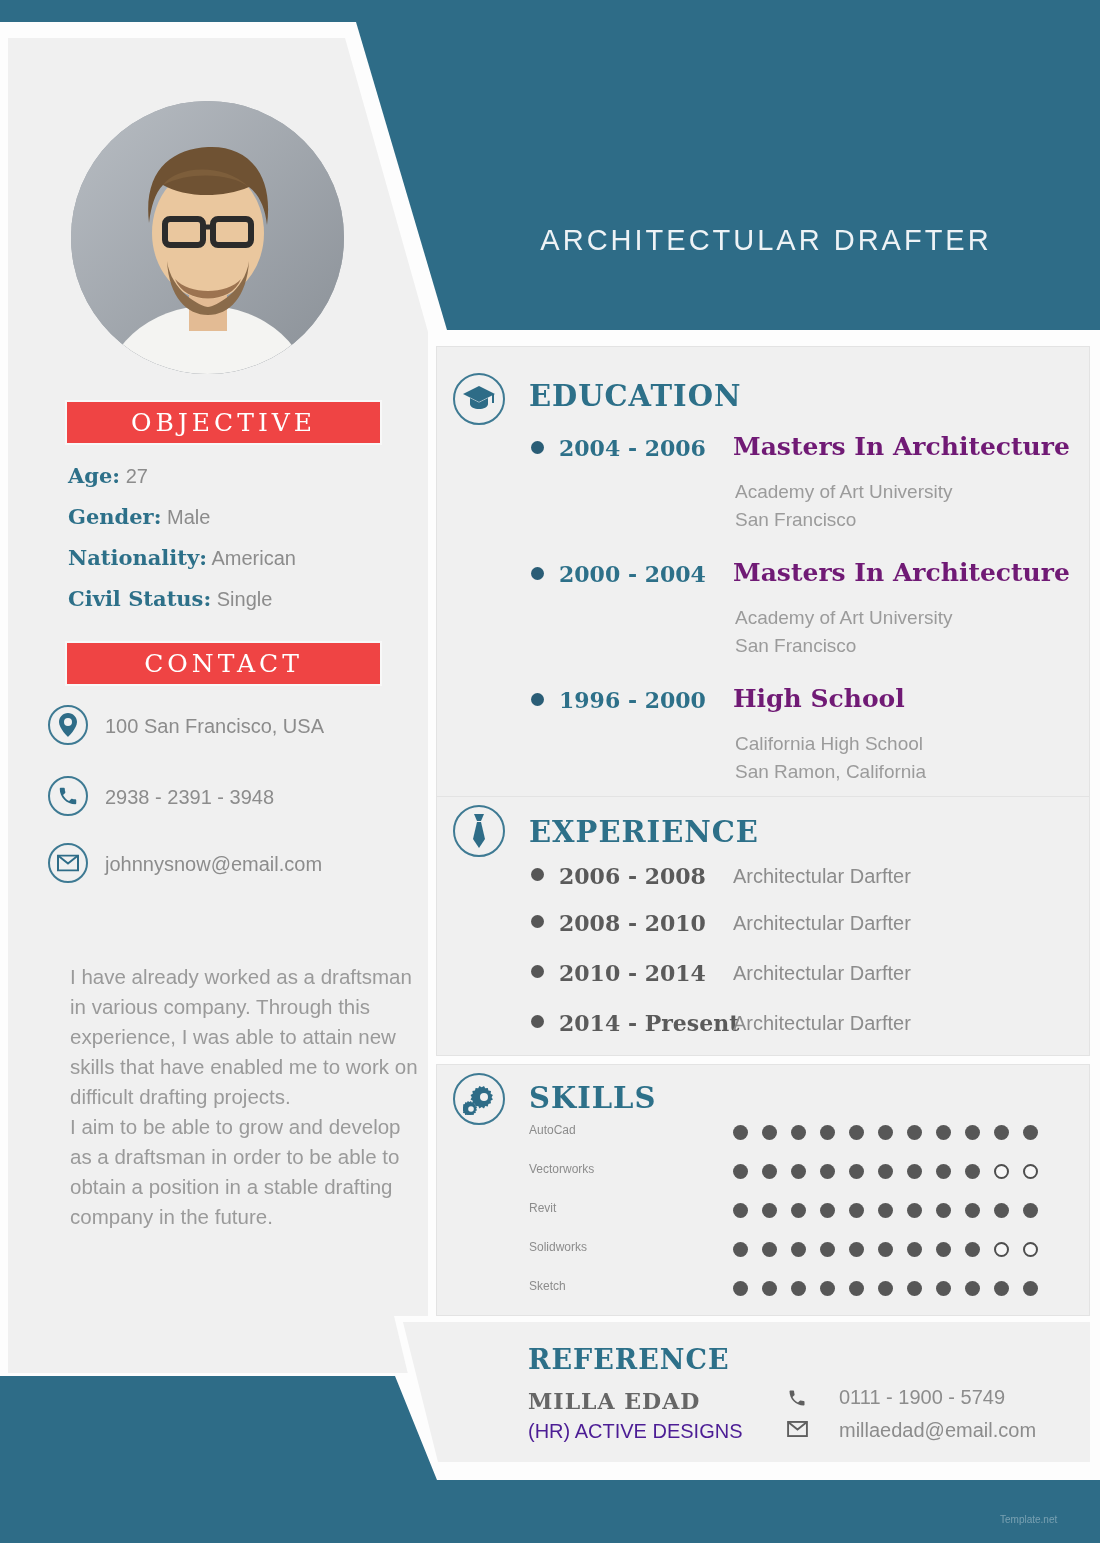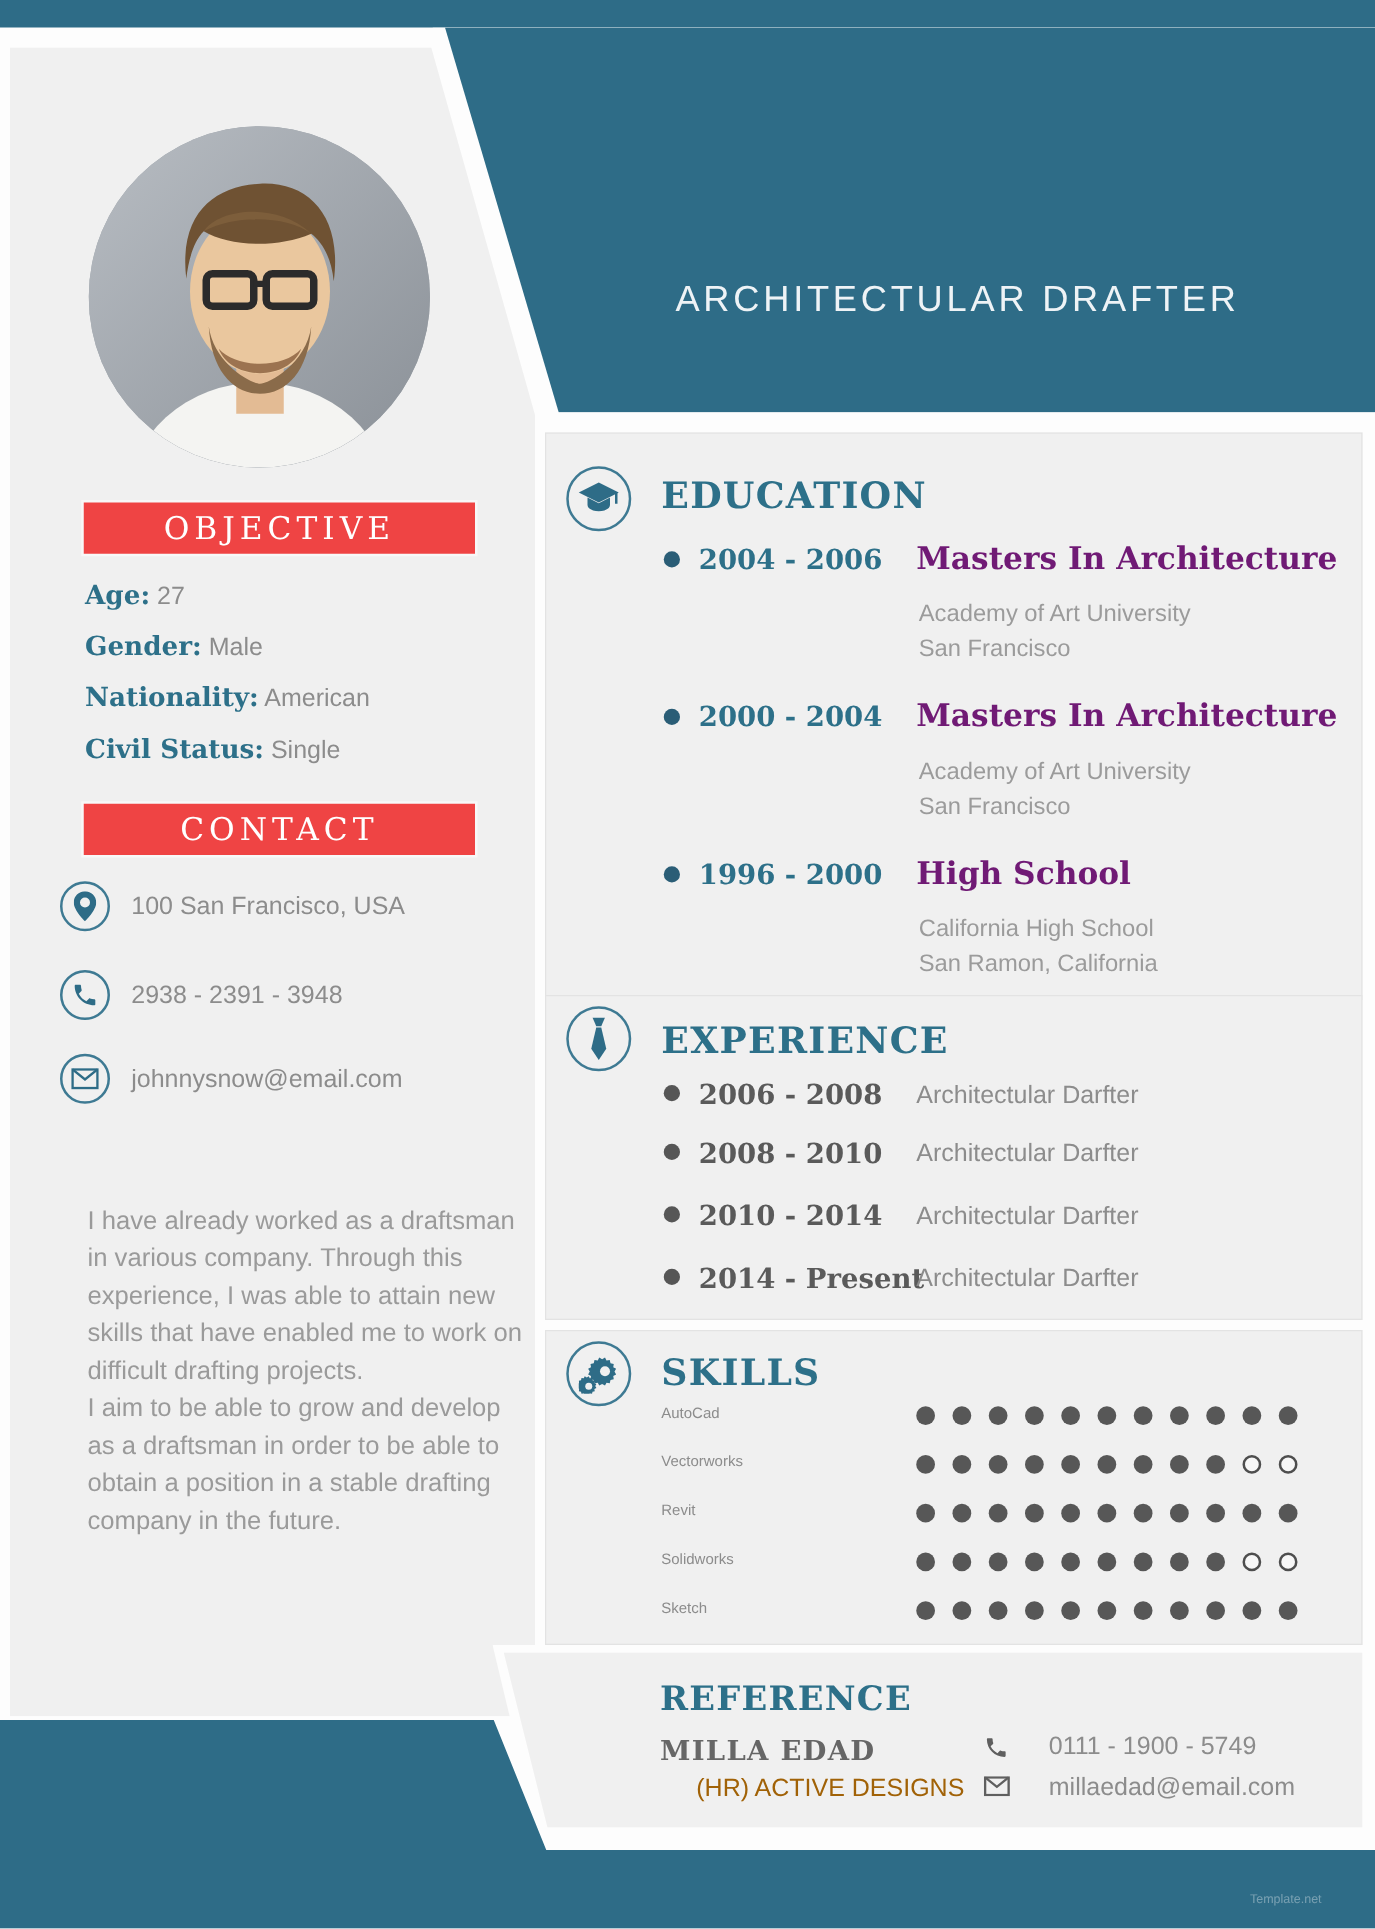--- a/index.html
+++ b/index.html
@@ -85,21 +85,21 @@
   
   .ref-backing { position:absolute; left:0; top:0; width:1100px; height:1543px; background:#fdfdfd;
     clip-path: polygon(394px 1316px, 1090px 1316px, 1090px 1466px, 430px 1466px);
     filter: drop-shadow(0 1px 1px rgba(0,0,0,.12)); }
   .ref-card { position:absolute; left:0; top:0; width:1100px; height:1543px; background:#f0f0f0;
     clip-path: polygon(403px 1322px, 1090px 1322px, 1090px 1462px, 438px 1462px); }
   .ref-head { position:absolute; left:528px; top:1344px; font-family:"DejaVu Serif", serif;
     font-weight:bold; color:#2d7089; font-size:27px; letter-spacing:1px; }
   .ref-name { position:absolute; left:528px; top:1388px; font-family:"DejaVu Serif", serif;
     font-weight:bold; color:#666666; font-size:22px; letter-spacing:1px; }
-  .ref-company { position:absolute; left:528px; top:1420px; font-size:20px; color:#a16207;margin-left:29px; }
+  .ref-company { position:absolute; left:528px; top:1420px; font-size:20px; color:#4c1d95; }
   .ref-contact { position:absolute; left:787px; height:24px; }
   #ref-phone { top:1386px; } #ref-email { top:1419px; }
   .ref-contact svg { position:absolute; left:0; top:2px; }
   .ref-contact .txt { position:absolute; left:31px; top:0; font-size:20px; color:#8c8c8c; white-space:nowrap;margin-left:21px; }
 
   .watermark { position:absolute; left:1000px; top:1514px; font-size:10px; color:rgba(255,255,255,.35); }
 </style>
 </head>
 <body>
 

